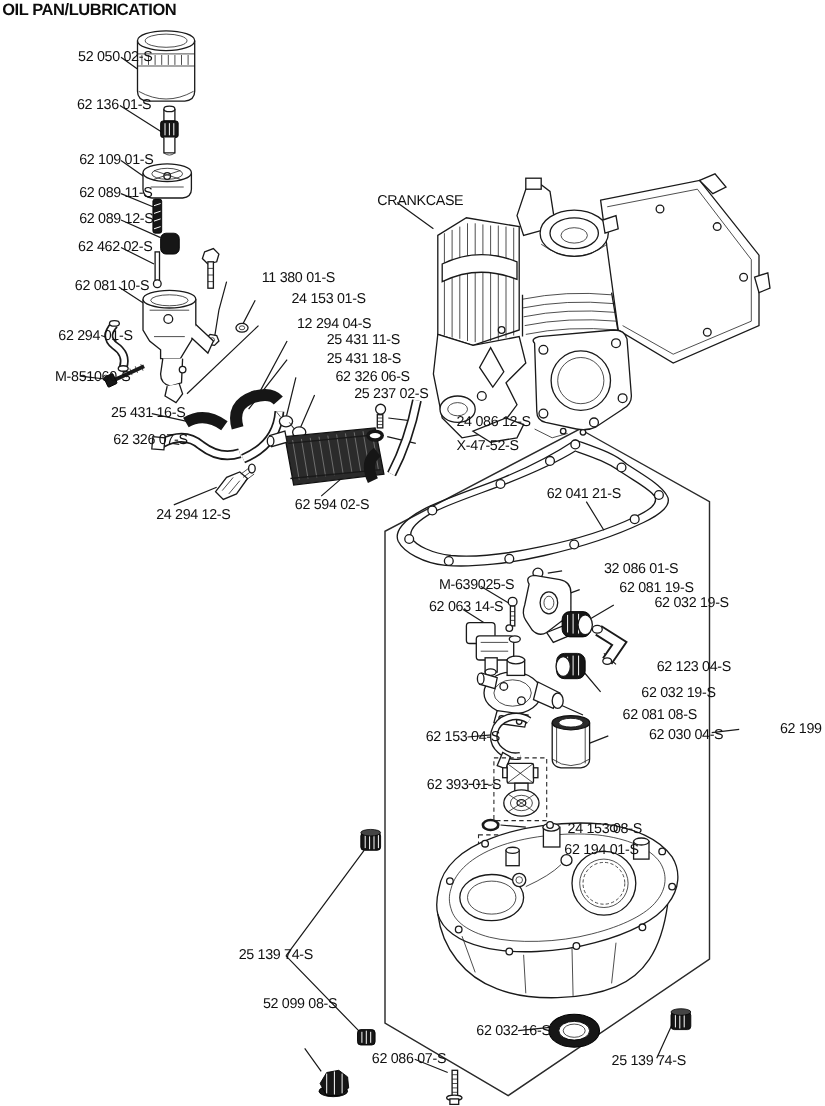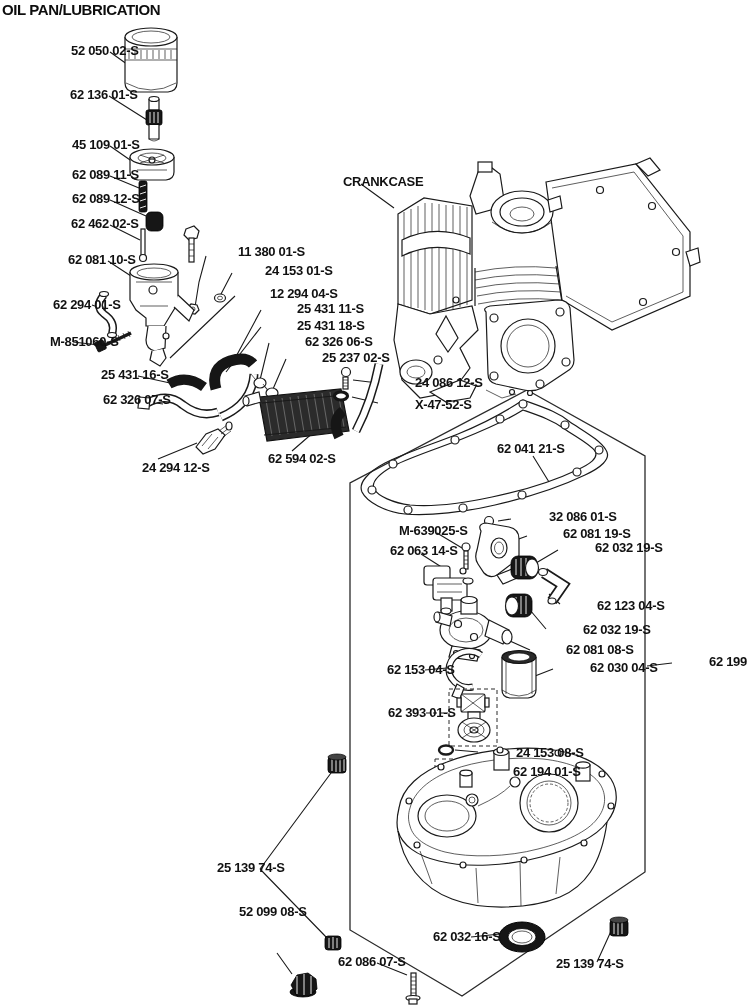--- a/index.html
+++ b/index.html
@@ -1,21 +1,21 @@
 <!DOCTYPE html>
 <html><head>
 <meta charset="utf-8">
 <style>
   html,body{margin:0;padding:0;background:#fff;}
   .stage{position:relative;width:750px;height:1005px;background:#fff;overflow:hidden;
          font-family:"Liberation Sans",sans-serif;}
   .stage svg{position:absolute;left:0;top:0;}
   .title{position:absolute;left:2px;top:1px;font-size:15px;font-weight:bold;color:#0d0d0d;
          letter-spacing:-0.4px;white-space:nowrap;}
-  .lbl{position:absolute;font-size:13px;line-height:13px;font-weight:bold;color:#111;
+  .lbl{position:absolute;font-size:13px;line-height:13px;font-weight:normal;color:#111;
        white-space:nowrap;letter-spacing:-0.3px;padding-left:35px;}
   .watermark{position:absolute;left:193px;top:484px;font-size:36px;font-weight:bold;
        color:rgba(150,150,150,0.42);letter-spacing:0.5px;white-space:nowrap;}
   
   .ln{stroke:#1a1a1a;stroke-width:1.1;fill:none;}
   .lnd{stroke:#1a1a1a;stroke-width:1.1;fill:none;stroke-dasharray:4 3;}
   .pt{stroke:#1a1a1a;stroke-width:1.2;fill:#fff;}
   .ptn{stroke:#1a1a1a;stroke-width:1.2;fill:none;}
   .thin{stroke:#1a1a1a;stroke-width:0.7;fill:none;}
   .dk{fill:#161616;stroke:#000;stroke-width:0.8;}
@@ -414,21 +414,21 @@
     <ellipse class="pt" cx="413" cy="998" rx="7" ry="2.5"></ellipse>
     <rect class="pt" x="409" y="999" width="8" height="5"></rect>
   </g>
 
 </svg>
 
 <div class="title">OIL PAN/LUBRICATION</div>
 
 <div class="lbl" style="left:36px;top:44px">52 050 02-S</div>
 <div class="lbl" style="left:35px;top:88px">62 136 01-S</div>
-<div class="lbl" style="left:37px;top:138px">45 109 01-S</div>
+<div class="lbl" style="left:37px;top:138px">62 109 01-S</div>
 <div class="lbl" style="left:37px;top:168px">62 089 11-S</div>
 <div class="lbl" style="left:37px;top:192px">62 089 12-S</div>
 <div class="lbl" style="left:36px;top:217px">62 462 02-S</div>
 <div class="lbl" style="left:33px;top:253px">62 081 10-S</div>
 <div class="lbl" style="left:18px;top:298px">62 294 01-S</div>
 <div class="lbl" style="left:15px;top:335px">M-851060-S</div>
 <div class="lbl" style="left:66px;top:368px">25 431 16-S</div>
 <div class="lbl" style="left:68px;top:393px">62 326 07-S</div>
 <div class="lbl" style="left:203px;top:245px">11 380 01-S</div>
 <div class="lbl" style="left:230px;top:264px">24 153 01-S</div>

